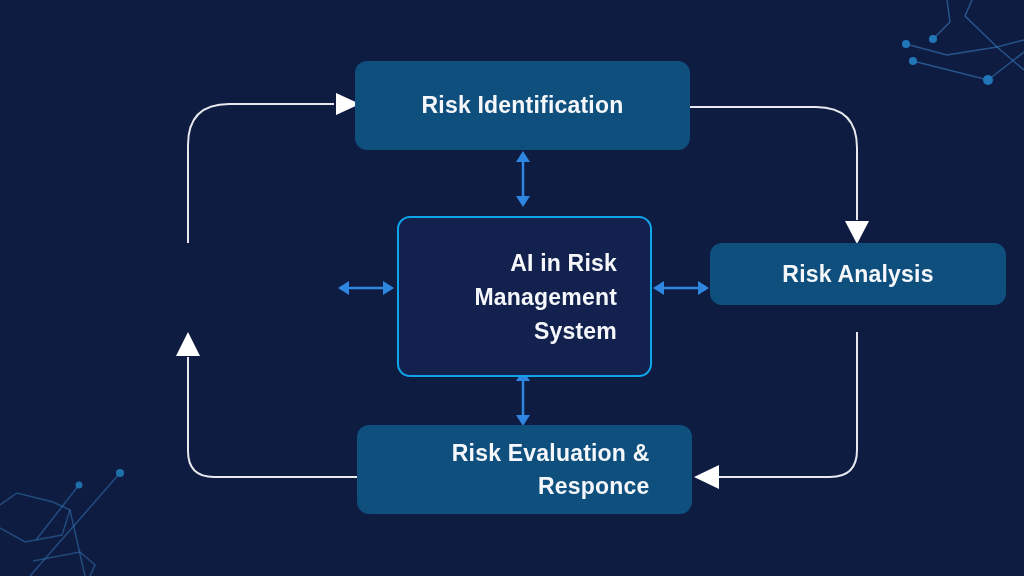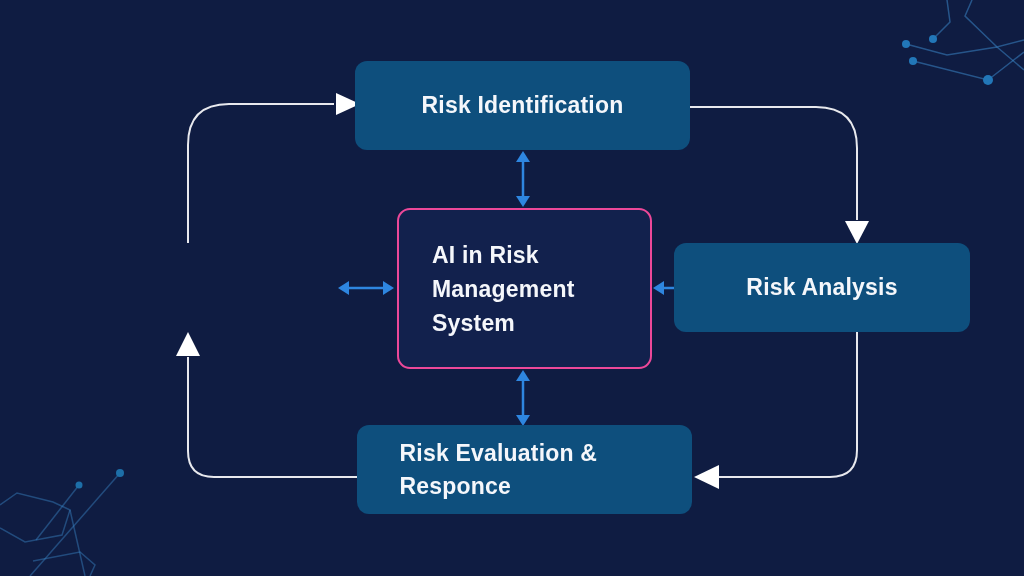--- a/index.html
+++ b/index.html
@@ -9,32 +9,32 @@
     font-family:"Liberation Sans",sans-serif;
   }
   .stage{position:absolute;inset:0;width:1024px;height:576px;}
   svg.layer{position:absolute;left:0;top:0;width:1024px;height:576px;display:block;}
   .node{
     position:absolute;
     background:#0e4f7d;
     border-radius:12px;
     color:#f5f7fb;
     display:flex;align-items:center;justify-content:center;
-    text-align:left;
+    text-align:right;
     font-size:23px;font-weight:600;line-height:33px;
     letter-spacing:.2px;
   }
   .node-top{left:355px;top:61px;width:335px;height:89px;}
   .node-left{left:38px;top:241px;width:298px;height:90px;}
-  .node-right{left:674px;top:243px;width:296px;height:89px;}
+  .node-right{left:710px;top:243px;width:296px;height:62px;}
   .node-bottom{left:357px;top:425px;width:335px;height:89px;}
   .node-center{
-    left:397px;top:208px;width:255px;height:161px;
+    left:397px;top:216px;width:255px;height:161px;
     background:#12214d;
-    border:2px solid #ec4899;
+    border:2px solid #0ea5e9;
     border-radius:13px;
     box-sizing:border-box;
   }
   .node-left .label,.node-bottom .label{max-width:250px;}
   .node-center .label{max-width:185px;line-height:34px;}
 </style>
 </head>
 <body>
 
 <div class="stage">

